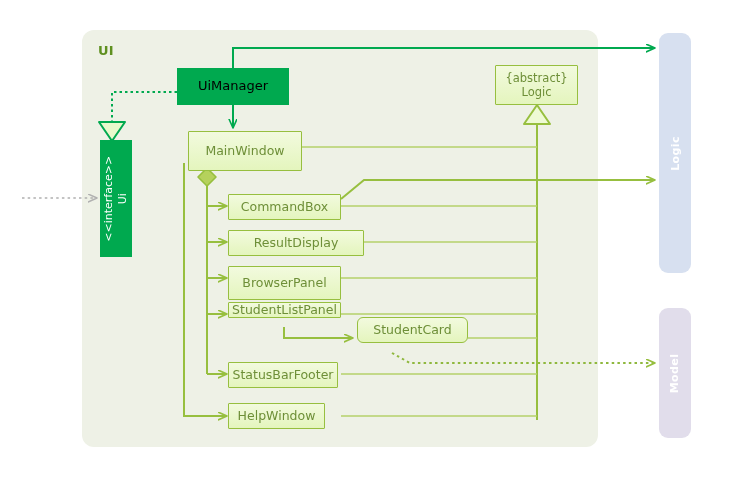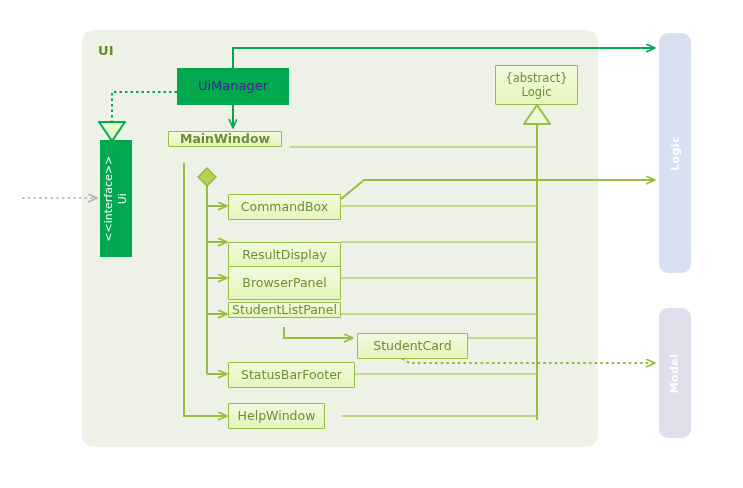--- a/index.html
+++ b/index.html
@@ -50,21 +50,21 @@
     top: 43px;
     font-size: 13px;
     font-weight: bold;
     color: #5f9020;
     letter-spacing: 0.3px;
   }
   
   .solid-green {
     background: #00a94f;
     border: 1px solid #00a94f;
-    color: #4c1d95;
+    color: #000000;
     font-size: 13px;
   }
   
   .classbox {
     background: linear-gradient(to bottom, #f2fade 0%, #e4f5bd 100%);
     border: 1.6px solid #97bf3f;
     color: #6e8f38;
     font-size: 12.5px;
     border-radius: 1px;
   }
@@ -212,50 +212,50 @@
     <span class="vtext">
       <span>Ui</span>
       <span>&lt;&lt;interface&gt;&gt;</span>
     </span>
   </div>
 
   <div class="node solid-green" style="left:177px; top:68px; width:112px; height:37px;">
     <span>UiManager</span>
   </div>
 
-  <div class="node classbox" style="left:168px; top:131px; width:114px; height:16px;font-weight:bold;">
+  <div class="node classbox" style="left:188px; top:131px; width:114px; height:40px;">
     <span>MainWindow</span>
   </div>
 
   <div class="node classbox abstract" style="left:495px; top:65px; width:83px; height:40px;">
     <span>{abstract}</span>
     <span>Logic</span>
   </div>
 
   <div class="node classbox" style="left:228px; top:194px; width:113px; height:26px;">
     <span>CommandBox</span>
   </div>
 
-  <div class="node classbox" style="left:228px; top:242px; width:113px; height:26px;text-align:right;">
+  <div class="node classbox" style="left:228px; top:230px; width:136px; height:26px;text-align:right;">
     <span>ResultDisplay</span>
   </div>
 
   <div class="node classbox" style="left:228px; top:266px; width:113px; height:34px;">
     <span>BrowserPanel</span>
   </div>
 
   <div class="node classbox" style="left:228px; top:302px; width:113px; height:16px;">
     <span>StudentListPanel</span>
   </div>
 
-  <div class="node classbox" style="left:357px; top:333px; width:111px; height:26px;">
+  <div class="node classbox" style="left:357px; top:317px; width:111px; height:26px;border-radius:6px;">
     <span>StudentCard</span>
   </div>
 
-  <div class="node classbox" style="left:228px; top:362px; width:127px; height:26px;">
+  <div class="node classbox" style="left:228px; top:362px; width:110px; height:26px;">
     <span>StatusBarFooter</span>
   </div>
 
   <div class="node classbox" style="left:228px; top:403px; width:97px; height:26px;">
     <span>HelpWindow</span>
   </div>
 
   <div id="box-logic" class="sidebox">
     <span class="vtext">Logic</span>
   </div>

